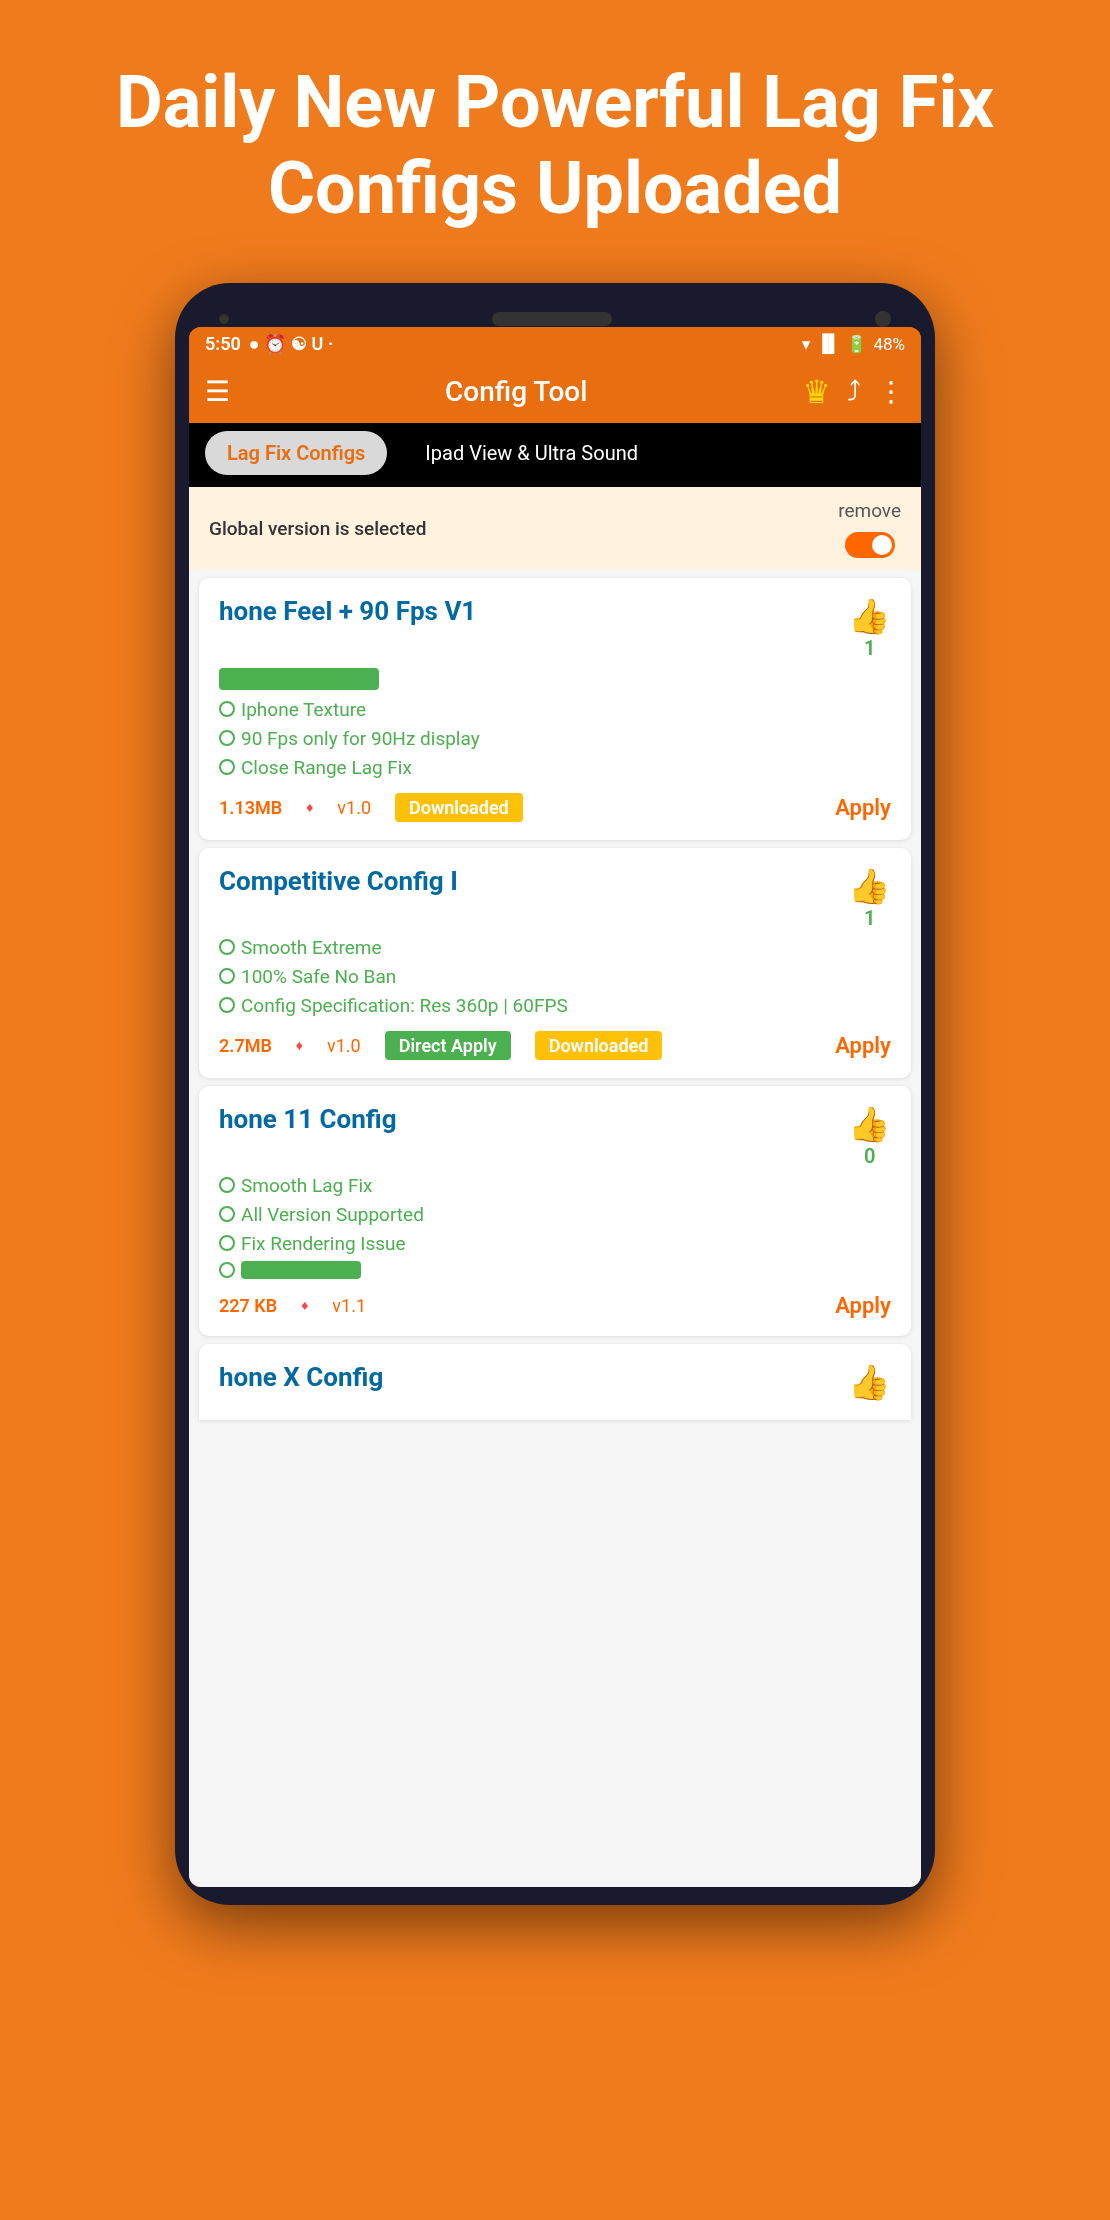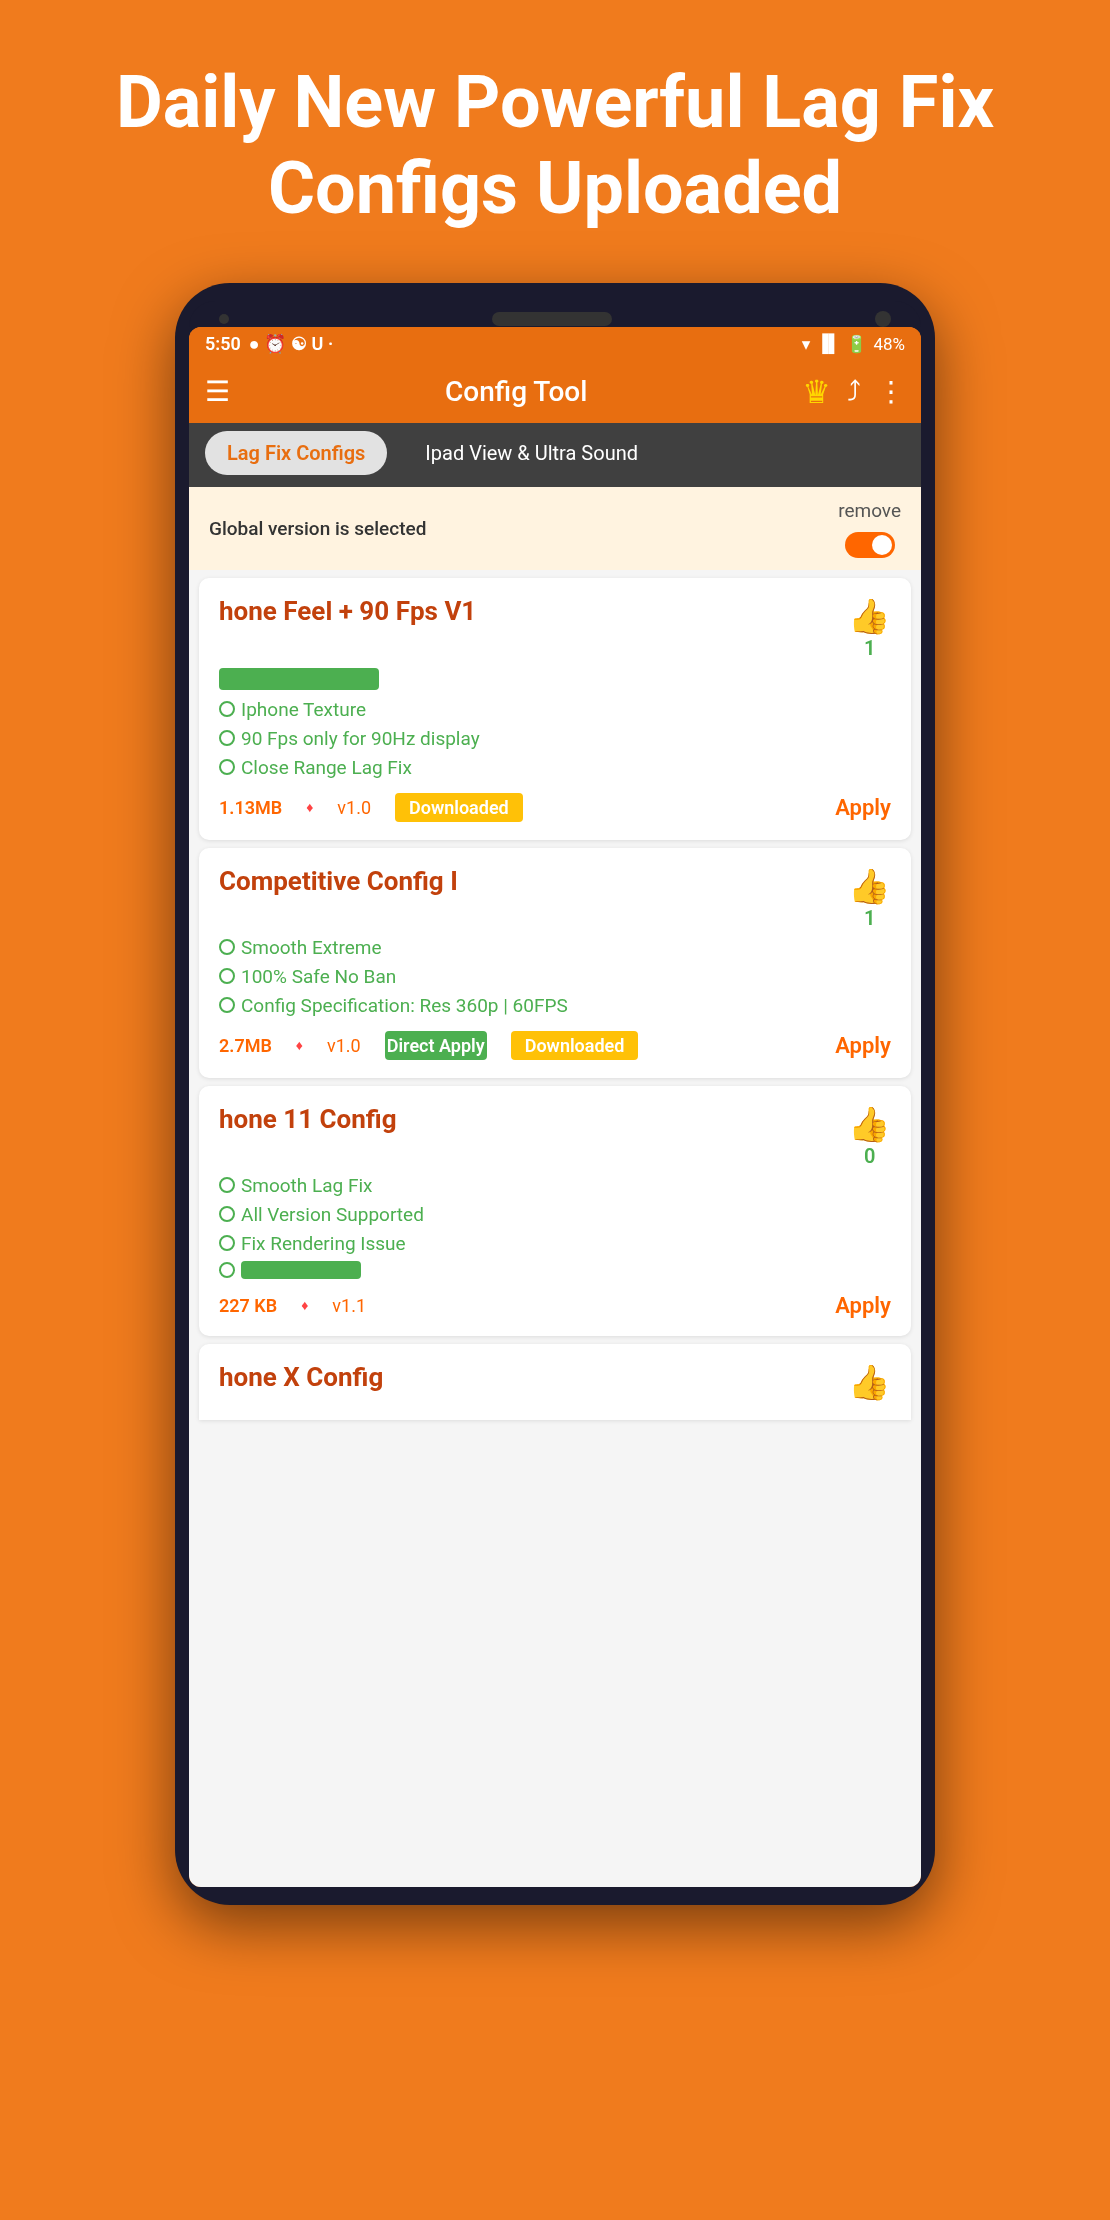--- a/index.html
+++ b/index.html
@@ -117,21 +117,21 @@
       font-size: 28px;
       cursor: pointer;
     }
 
     .crown-icon {
       color: #FFD700;
       font-size: 32px;
     }
 
     .tabs-bar {
-      background: #404040;
+      background: #000000;
       display: flex;
       padding: 8px 16px 12px;
       gap: 16px;
     }
 
     .tab-active {
       background: rgba(255,255,255,0.85);
       color: #E86E10;
       padding: 10px 22px;
       border-radius: 25px;
@@ -200,21 +200,21 @@
 
     .card-header {
       display: flex;
       justify-content: space-between;
       align-items: flex-start;
     }
 
     .card-title {
       font-size: 26px;
       font-weight: 700;
-      color: #c2410c;
+      color: #0369a1;
     }
 
     .like-section {
       display: flex;
       flex-direction: column;
       align-items: center;
       color: #4CAF50;
       font-size: 22px;
     }
 
@@ -282,21 +282,21 @@
       color: white;
       padding: 4px 14px;
       border-radius: 4px;
       font-size: 18px;
       font-weight: 600;
     }
 
     .badge-direct-apply {
       background: #4CAF50;
       color: white;
-      padding: 4px 2px;
+      padding: 4px 14px;
       border-radius: 4px;
       font-size: 18px;
       font-weight: 600;
     }
 
     .apply-btn {
       margin-left: auto;
       color: #FF6600;
       font-size: 22px;
       font-weight: 600;

